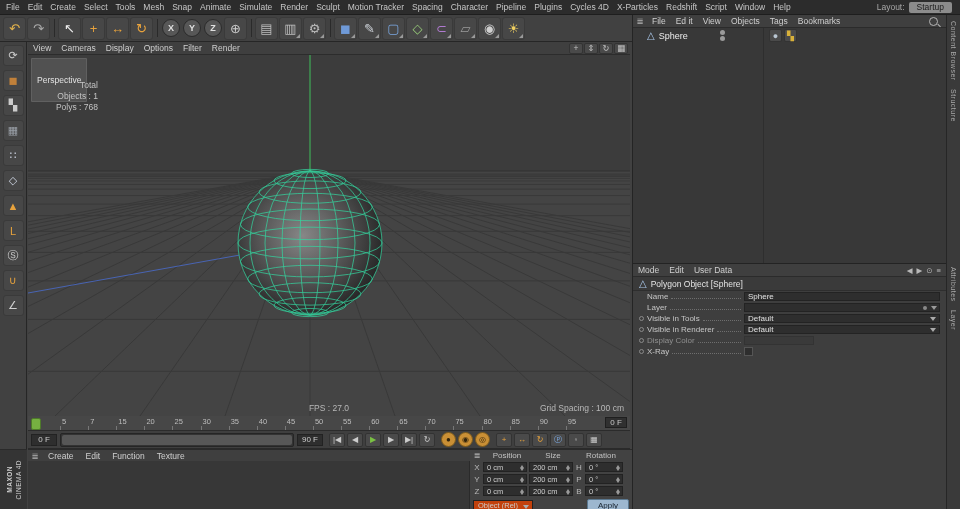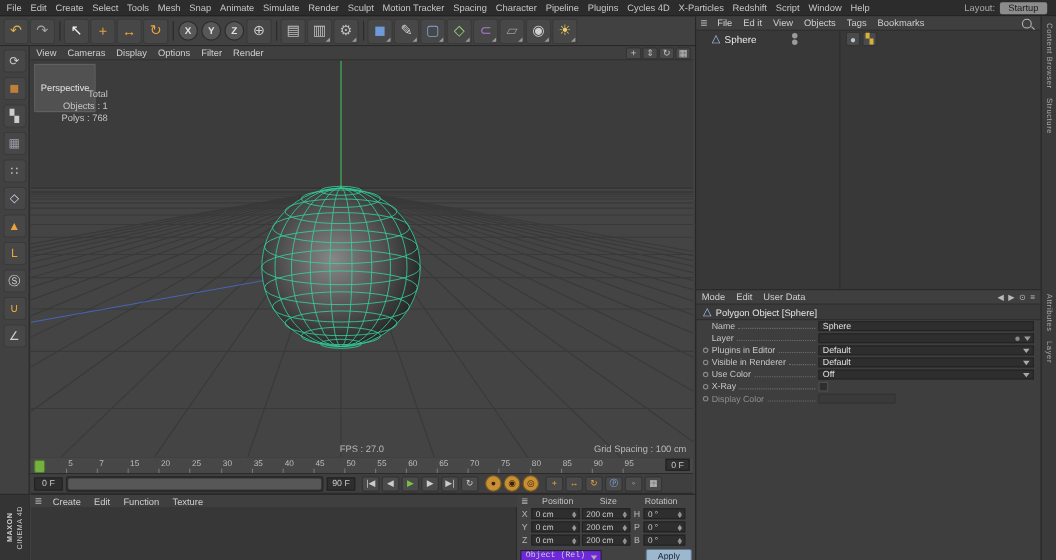--- a/index.html
+++ b/index.html
@@ -92,22 +92,22 @@
   .chead:nth-child(3){width:50px;}
   .crow{display:flex;align-items:center;gap:2px;height:12px;padding:0 3px;}
   .axl{width:8px;text-align:center;color:#b8b8b8;flex:none;}
   .cfld{width:44px;height:10px;justify-content:space-between;padding:0 1px 0 3px;flex:none;}
   .cfld .v{font-size:7.5px;pointer-events:none;}
   .cfld.rot{width:38px;}
   .stp{width:7px;height:9px;display:flex;flex-direction:column;justify-content:space-between;align-items:center;}
   .stp::before{content:"";border:2.5px solid transparent;border-bottom:3px solid #999;}
   .stp::after{content:"";border:2.5px solid transparent;border-top:3px solid #999;}
   .coord-foot{display:flex;align-items:center;gap:3px;padding:2px 3px 0 3px;}
-  .dd{background:#6d28d9;border:1px solid #222;height:11px;display:flex;align-items:center;
-        padding:0 14px 0 4px;position:relative;font-size:7.5px;color:#ccc;box-sizing:border-box;font-family:Liberation Mono, monospace;}
+  .dd{background:#c2410c;border:1px solid #222;height:11px;display:flex;align-items:center;
+        padding:0 14px 0 4px;position:relative;font-size:7.5px;color:#ccc;box-sizing:border-box;}
   .dd::after{content:"";position:absolute;right:3px;top:4px;border:3px solid transparent;border-top:4px solid #aaa;}
   .apply{margin-left:auto;background:#9db7cf;color:#17222e;height:12px;padding:0 10px;border-radius:2px;
         display:flex;align-items:center;font-size:8px;border:1px solid #5a7890;box-sizing:border-box;}
 
   
   .pbar{height:13px;background:#3f3f3f;border-bottom:1px solid #2b2b2b;display:flex;align-items:center;
         font-size:8.5px;color:#cfcfcf;box-sizing:border-box;}
   .pbar .mi{padding:0 5px;}
   .pright{margin-left:auto;display:flex;gap:4px;padding-right:5px;}
   .pright .picon{font-size:7.5px;color:#b8b8b8;}
@@ -661,67 +661,57 @@
         <span class="albl">Layer</span>
         <span class="alead"></span>
         <span class="afield">
 
           <span class="af-layer"></span>
 
         </span>
       </div>
         <div class="arow dot" data-type="select">
         <span class="adot"></span>
-        <span class="albl">Plugins in Editor</span>
+        <span class="albl">Visible in Tools</span>
         <span class="alead"></span>
         <span class="afield">
 
           <span class="af-select">Default</span>
 
         </span>
       </div>
         <div class="arow dot" data-type="select">
         <span class="adot"></span>
         <span class="albl">Visible in Renderer</span>
         <span class="alead"></span>
         <span class="afield">
 
           <span class="af-select">Default</span>
 
         </span>
       </div>
-        <div class="arow dot" data-type="select">
+        <div class="arow dot" data-type="disabled">
         <span class="adot"></span>
-        <span class="albl">Use Color</span>
+        <span class="albl">Display Color</span>
         <span class="alead"></span>
         <span class="afield">
 
-          <span class="af-select">Off</span>
+          <span class="af-disabled"></span>
 
         </span>
       </div>
         <div class="arow dot" data-type="checkbox">
         <span class="adot"></span>
         <span class="albl">X-Ray</span>
         <span class="alead"></span>
         <span class="afield">
 
           <span class="af-check"></span>
         </span>
       </div>
-        <div class="arow dot" data-type="disabled">
-        <span class="adot"></span>
-        <span class="albl">Display Color</span>
-        <span class="alead"></span>
-        <span class="afield">
-
-          <span class="af-disabled"></span>
-
-        </span>
-      </div>
       </div>
   </div>
 
   <div class="abs rstrip">
     <div class="vtabs top">
         <span class="vtab">Content Browser</span>
         <span class="vtab">Structure</span>
       </div>
     <div class="vtabs bottom">
         <span class="vtab">Attributes</span>

